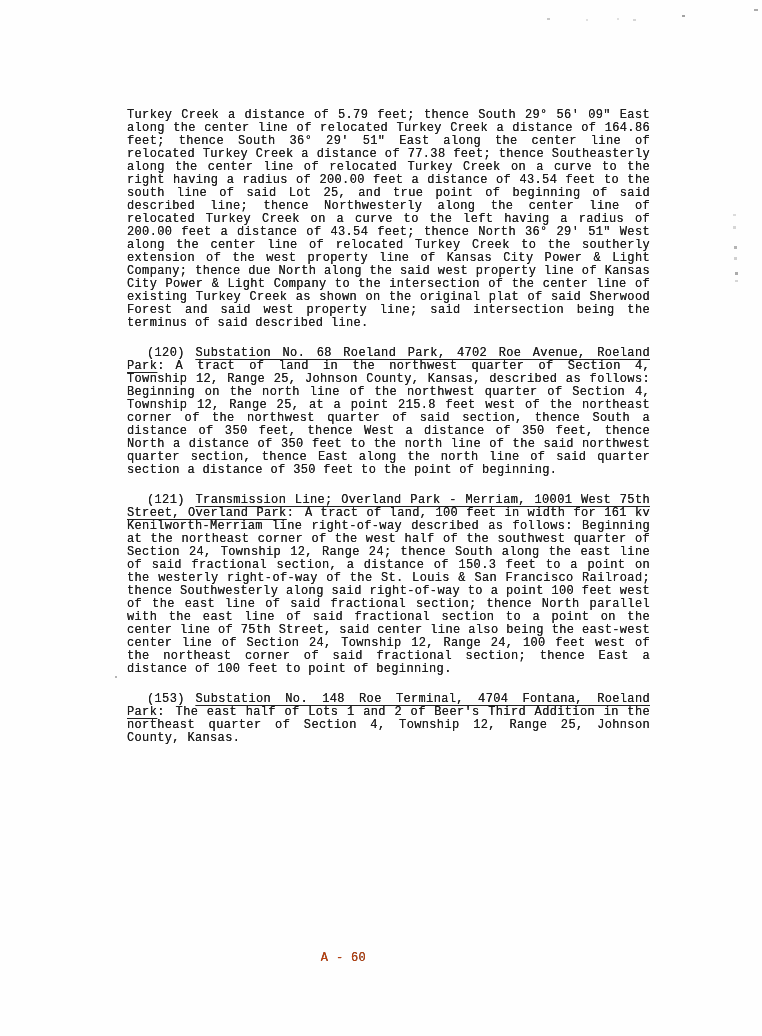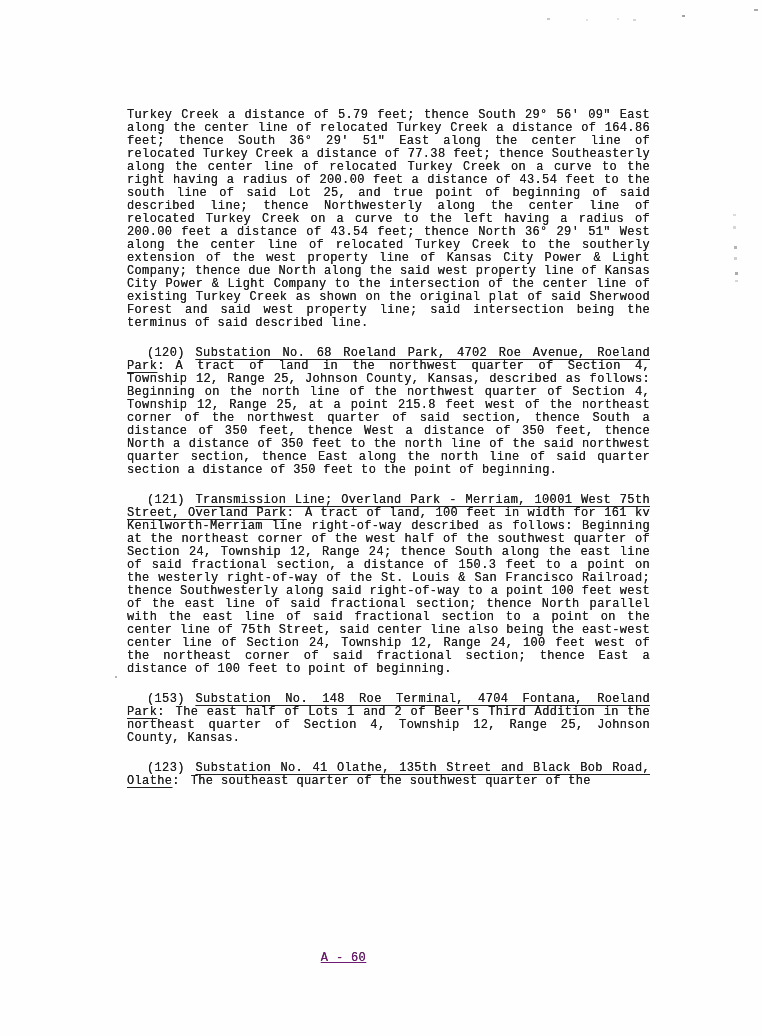--- a/index.html
+++ b/index.html
@@ -47,23 +47,22 @@
     margin-right: 0.9em;
   }
   .page-footer {
     position: absolute;
     left: 83px;
     top: 951px;
     width: 521px;
     text-align: center;
     font-size: 12px;
     letter-spacing: 0.35px;
-    color: #701a75;
+    color: #c2410c;
     text-shadow: 0 0 0.4px #2a2a2a;
-    text-decoration: underline;
   }
   .speck {
     position: absolute;
     background: #9a9a9a;
     opacity: 0.55;
   }
 </style>
 </head>
 <body>
 
@@ -80,23 +79,20 @@
     </p>
 
     <p class="entry">
       <span class="entry-number">(121)</span><span class="entry-heading">Transmission Line; Overland Park - Merriam, 10001 West 75th Street, Overland Park</span><span class="entry-sep">:</span><span>A tract of land, 100 feet in width for 161 kv Kenilworth-Merriam line right-of-way described as follows: Beginning at the northeast corner of the west half of the southwest quarter of Section 24, Township 12, Range 24; thence South along the east line of said fractional section, a distance of 150.3 feet to a point on the westerly right-of-way of the St. Louis &amp; San Francisco Railroad; thence Southwesterly along said right-of-way to a point 100 feet west of the east line of said fractional section; thence North parallel with the east line of said fractional section to a point on the center line of 75th Street, said center line also being the east-west center line of Section 24, Township 12, Range 24, 100 feet west of the northeast corner of said fractional section; thence East a distance of 100 feet to point of beginning.</span>
     </p>
 
     <p class="entry">
       <span class="entry-number">(153)</span><span class="entry-heading">Substation No. 148 Roe Terminal, 4704 Fontana, Roeland Park</span><span class="entry-sep">:</span><span>The east half of Lots 1 and 2 of Beer's Third Addition in the northeast quarter of Section 4, Township 12, Range 25, Johnson County, Kansas.</span>
     </p>
 
-    <p class="entry">
-      <span class="entry-number">(123)</span><span class="entry-heading">Substation No. 41 Olathe, 135th Street and Black Bob Road, Olathe</span><span class="entry-sep">:</span><span>The southeast quarter of the southwest quarter of the</span>
-    </p>
 
   </div>
 
   <div class="page-footer">A - 60</div>
 
   <div class="speck" style="left:547px; top:18px;  width:3px; height:2px;"></div>
   <div class="speck" style="left:586px; top:19px;  width:2px; height:2px; opacity:.3;"></div>
   <div class="speck" style="left:617px; top:18px;  width:2px; height:2px; opacity:.3;"></div>
   <div class="speck" style="left:633px; top:19px;  width:3px; height:2px; opacity:.4;"></div>
   <div class="speck" style="left:682px; top:15px;  width:3px; height:2px; background:#555;"></div>

